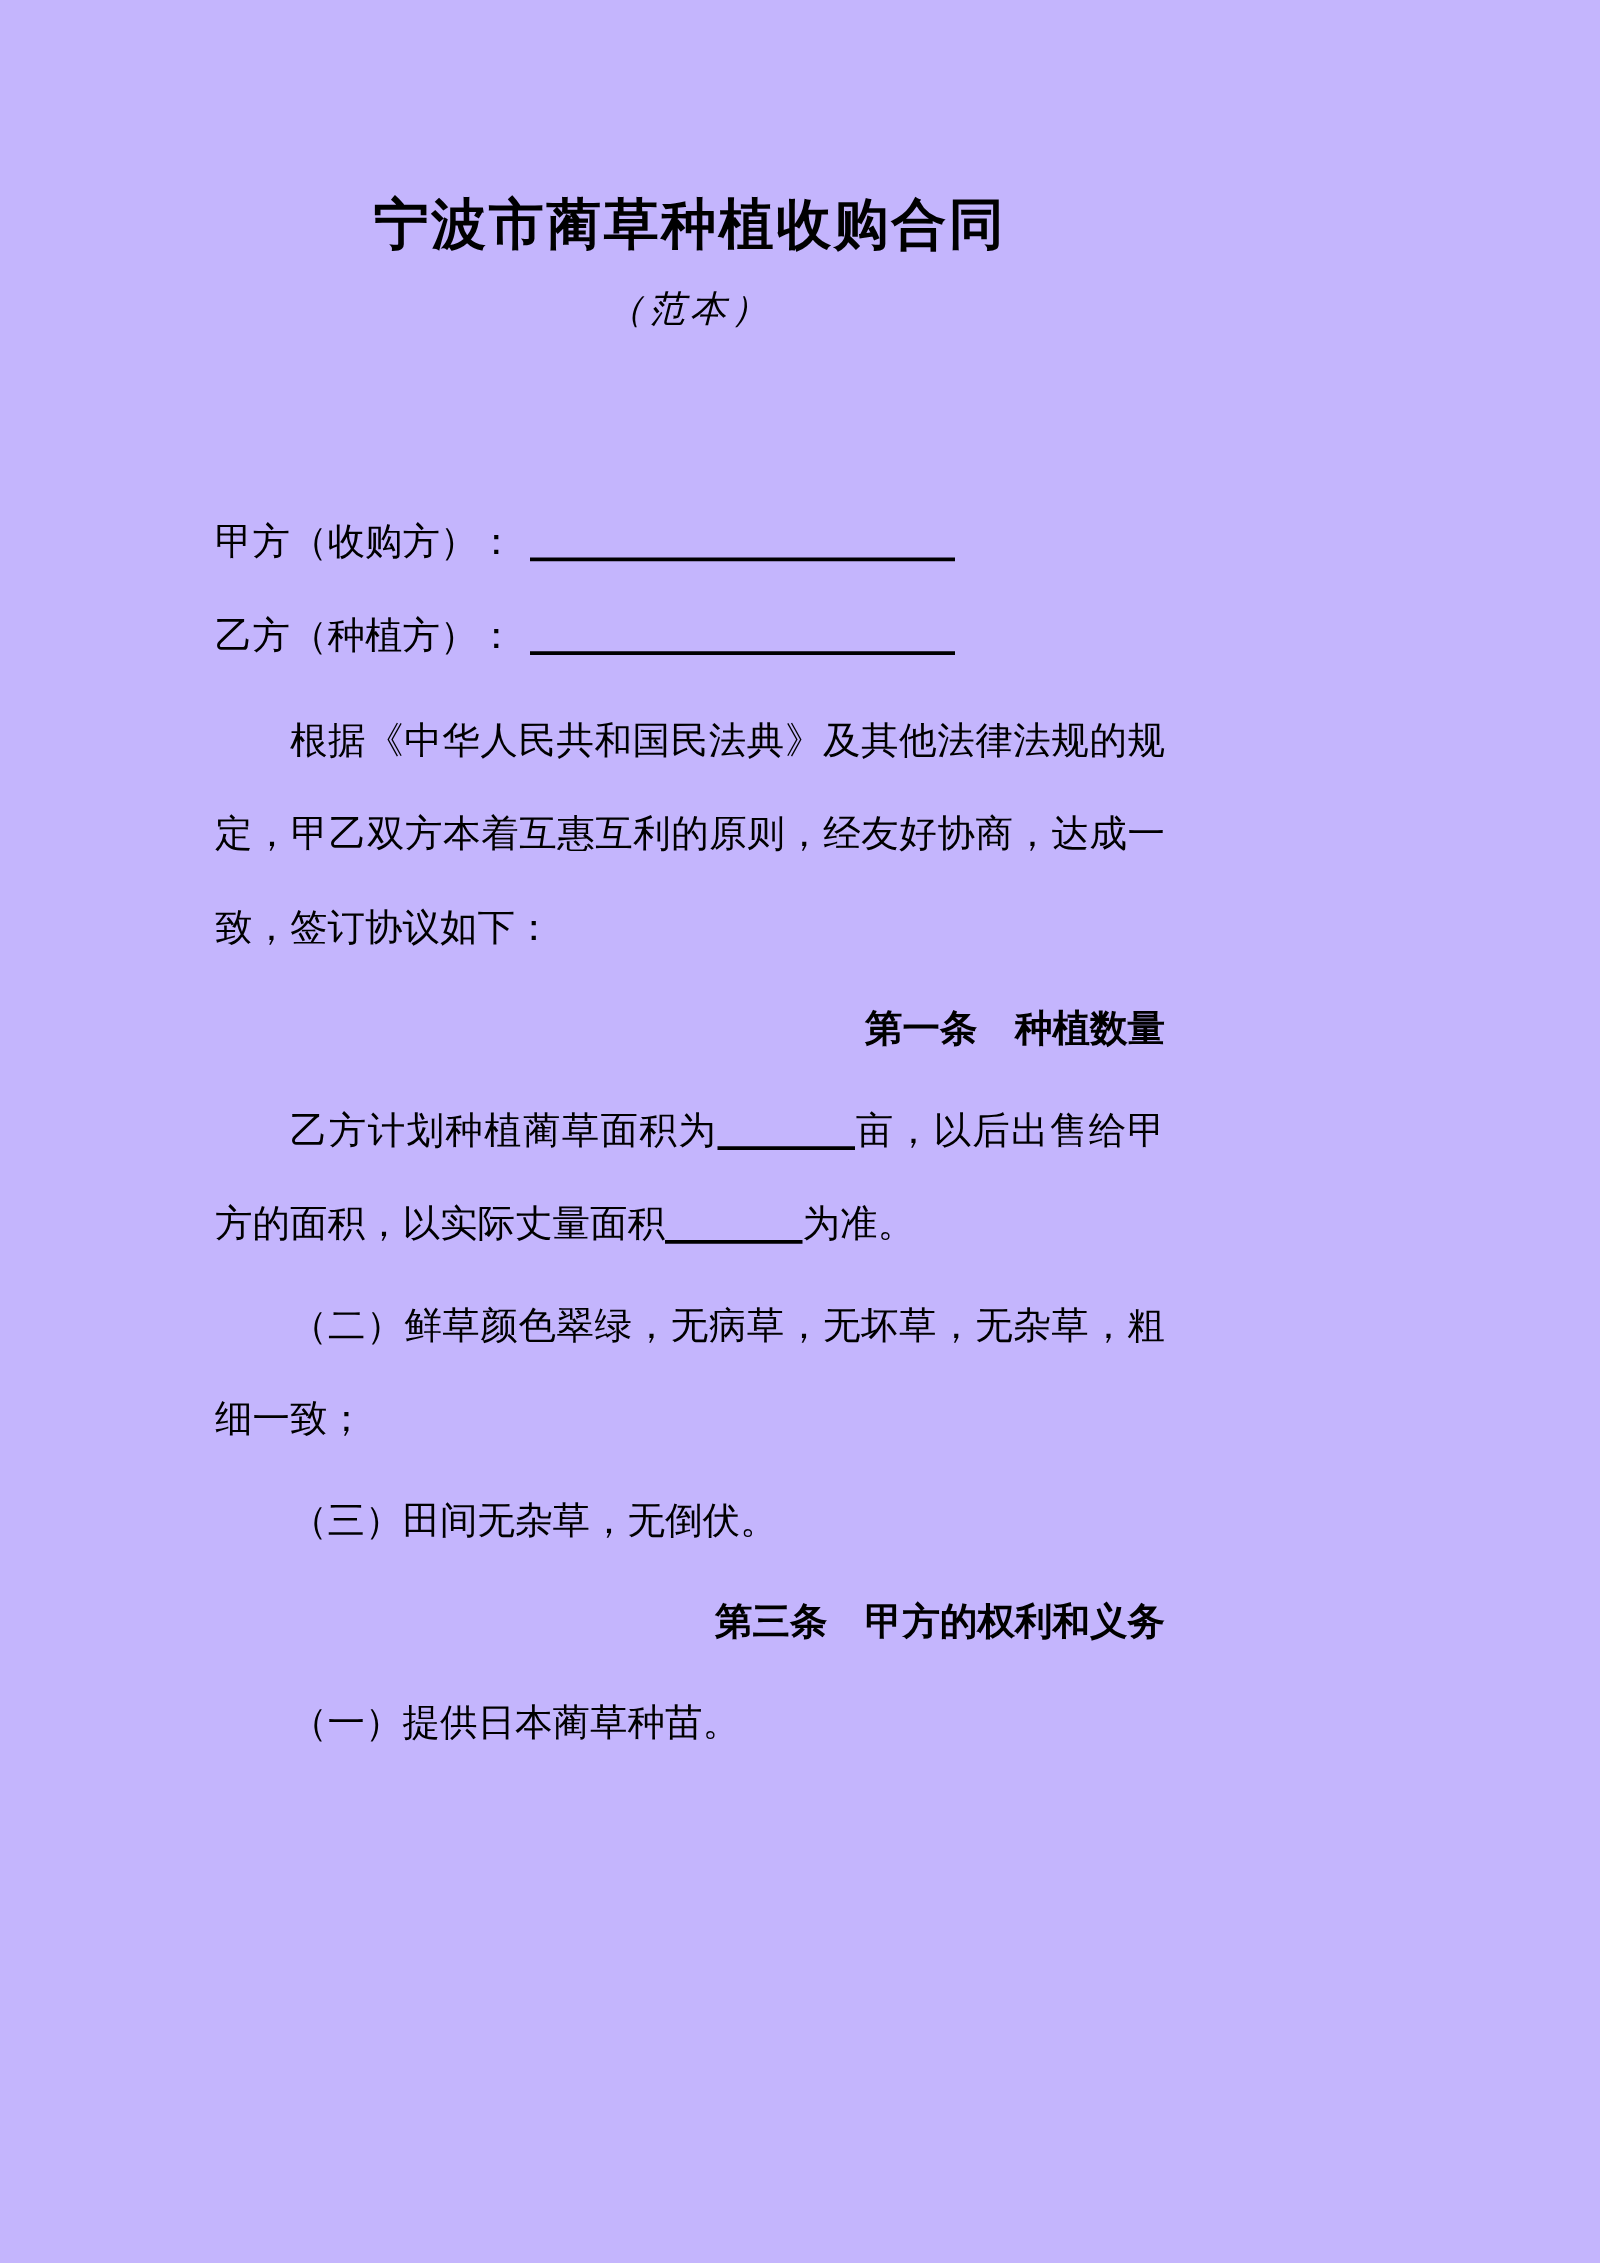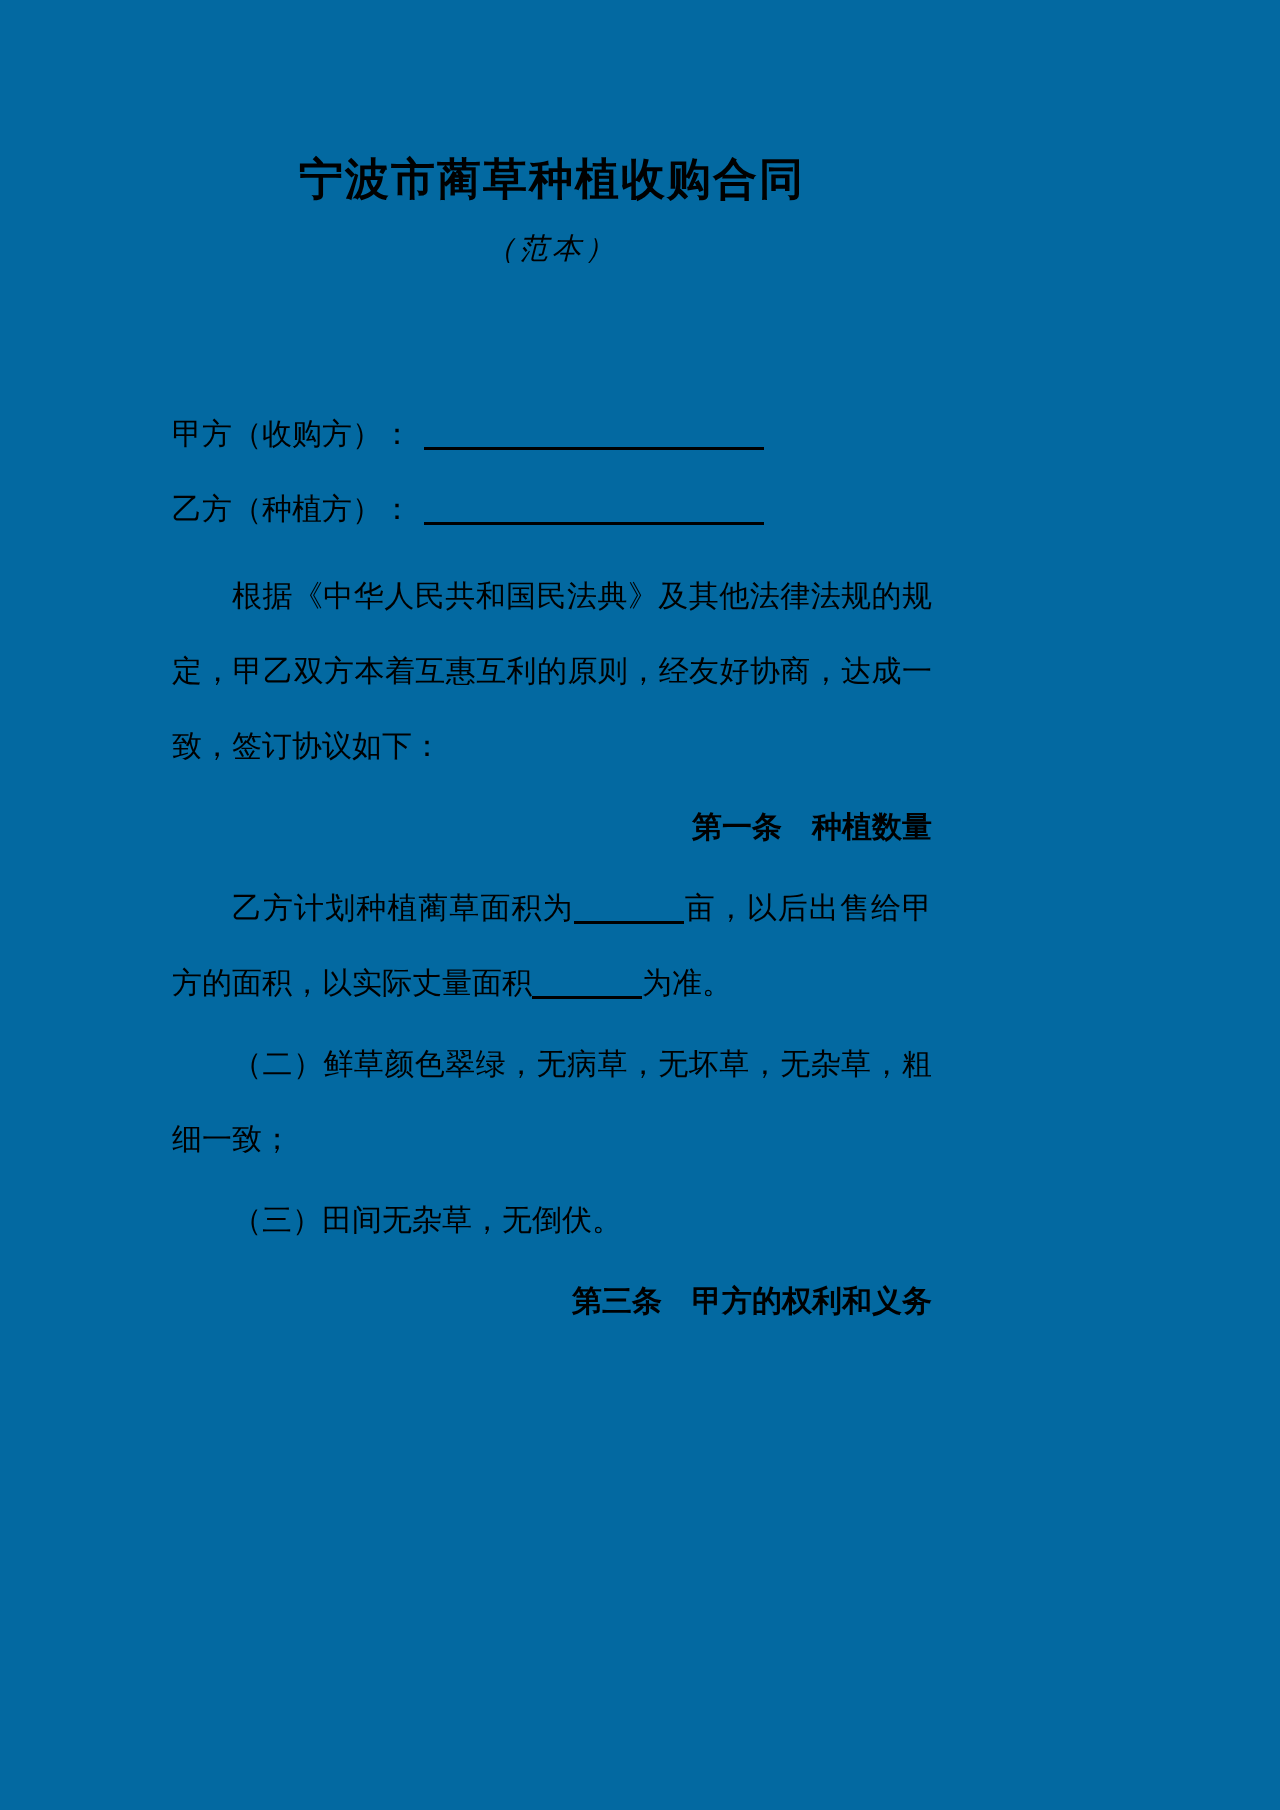--- a/index.html
+++ b/index.html
@@ -9,21 +9,21 @@
     background: #ffffff;
     font-family: "Liberation Serif", "DejaVu Serif", serif;
     color: #000000;
     overflow: hidden;
   }
   .page {
     width: 1280px;
     height: 1810px;
     box-sizing: border-box;
     padding: 150px 348px 0 172px;
-    background: #0369a1;
+    background: #c4b5fd;
   }
   .doc-title {
     font-size: 44px;
     font-weight: 700;
     line-height: 60px;
     text-align: center;
     letter-spacing: 2px;
     margin: 0;
   }
   .doc-subtitle {
@@ -56,20 +56,21 @@
   }
   .body-text {
     margin-top: 6px;
   }
   p.para {
     font-size: 30px;
     line-height: 75px;
     margin: 6px 0;
     text-align: justify;
     text-justify: inter-ideograph;
+    font-family: Liberation Mono, monospace;
   }
   p.para.indent { text-indent: 60px; }
   p.para.preamble { margin-top: 12px; }
   p.para.heading {
     font-weight: 700;
     text-align: right;
   }
 </style>
 </head>
 <body>
@@ -89,15 +90,16 @@
     </p>
   </div>
 
   <div class="body-text" id="paragraphs">
       <p class="para body preamble indent"><span>根据《中华人民共和国民法典》及其他法律法规的规定，甲乙双方本着互惠互利的原则，经友好协商，达成一致，签订协议如下：</span></p>
       <p class="para heading indent"><span>第一条　种植数量</span></p>
       <p class="para body indent"><span>乙方计划种植蔺草面积为</span><span class="blank" style="width: 110px;"></span><span>亩，以后出售给甲方的面积，以实际丈量面积</span><span class="blank" style="width: 110px;"></span><span>为准。</span></p>
       <p class="para body indent"><span>（二）鲜草颜色翠绿，无病草，无坏草，无杂草，粗细一致；</span></p>
       <p class="para body indent"><span>（三）田间无杂草，无倒伏。</span></p>
       <p class="para heading indent"><span>第三条　甲方的权利和义务</span></p>
+      <p class="para body indent"><span>（一）提供日本蔺草种苗。</span></p>
     </div>
 
 </div>
 
 </body></html>

